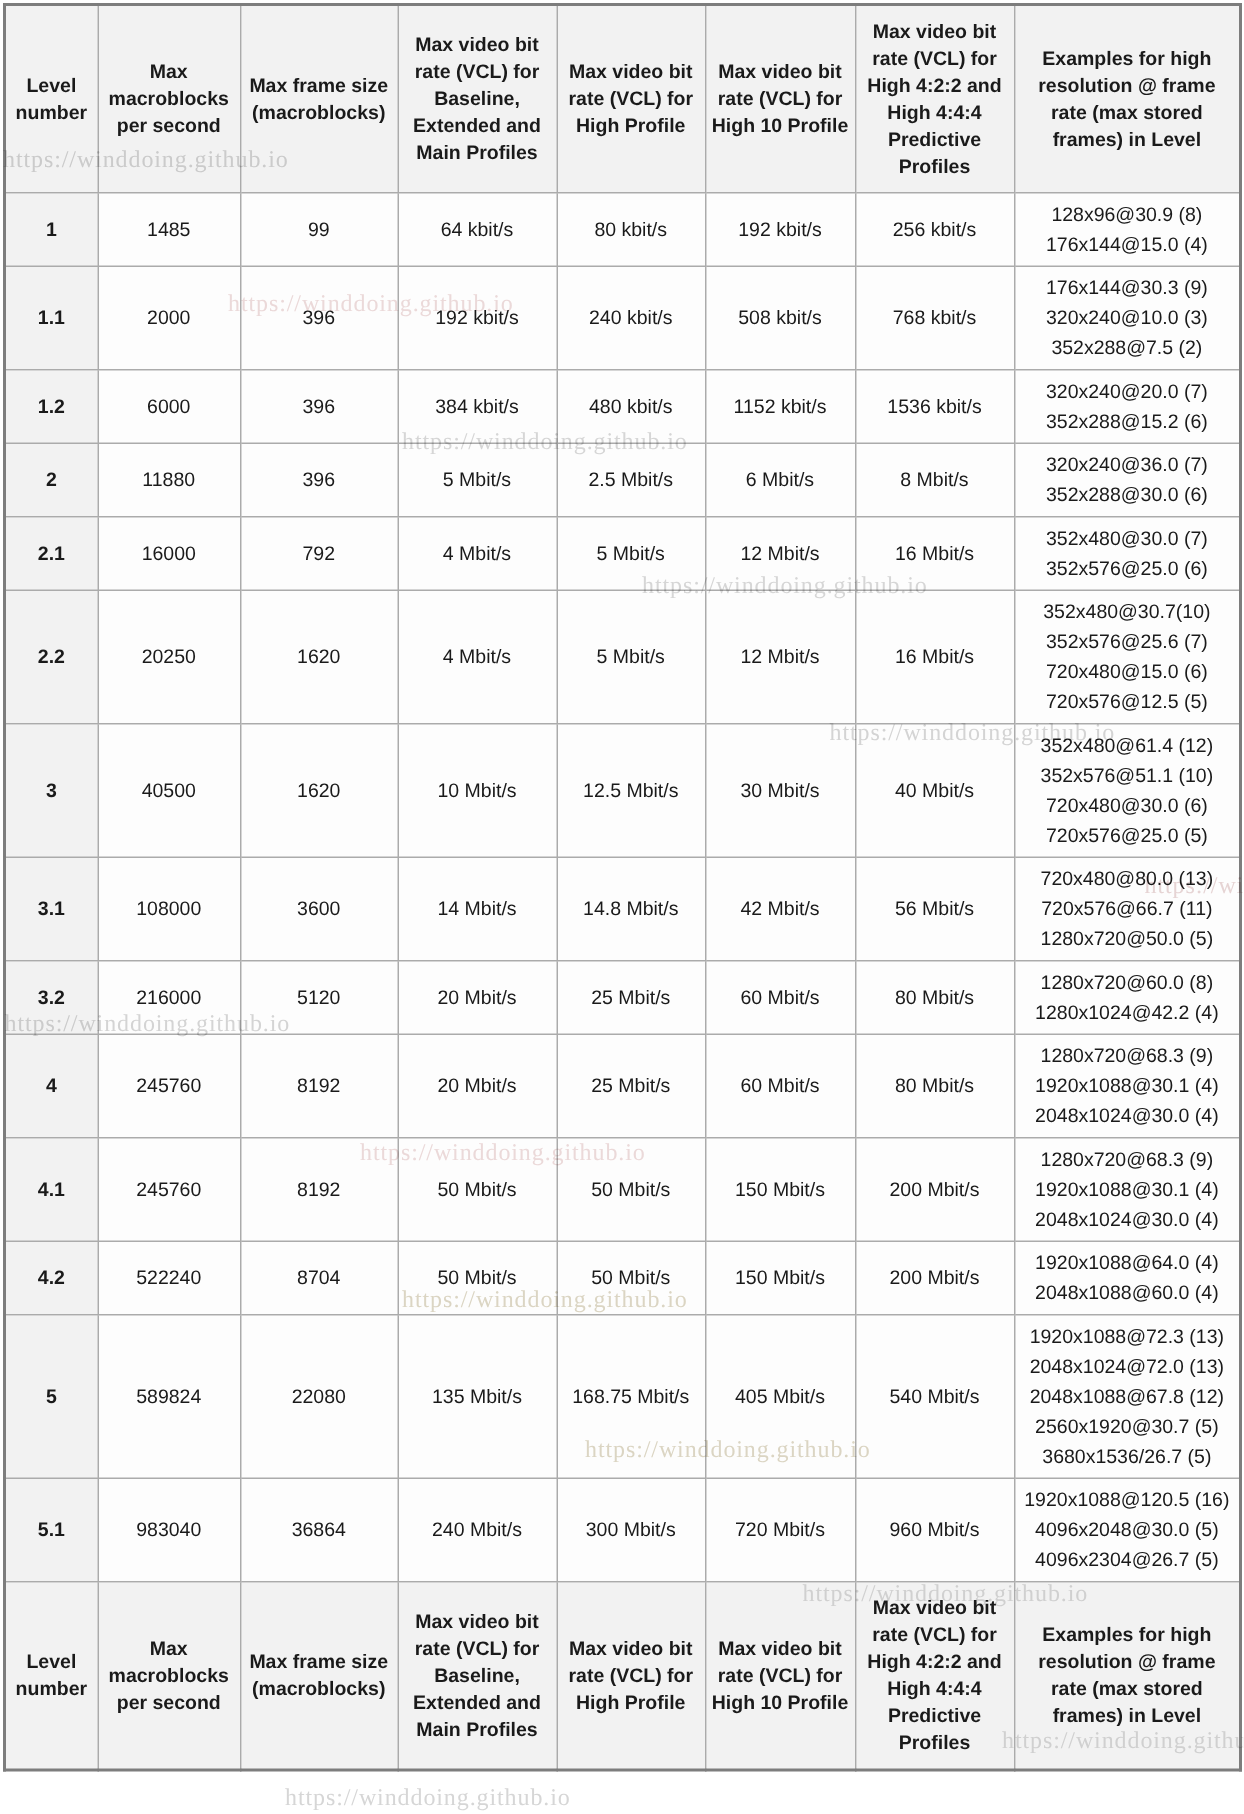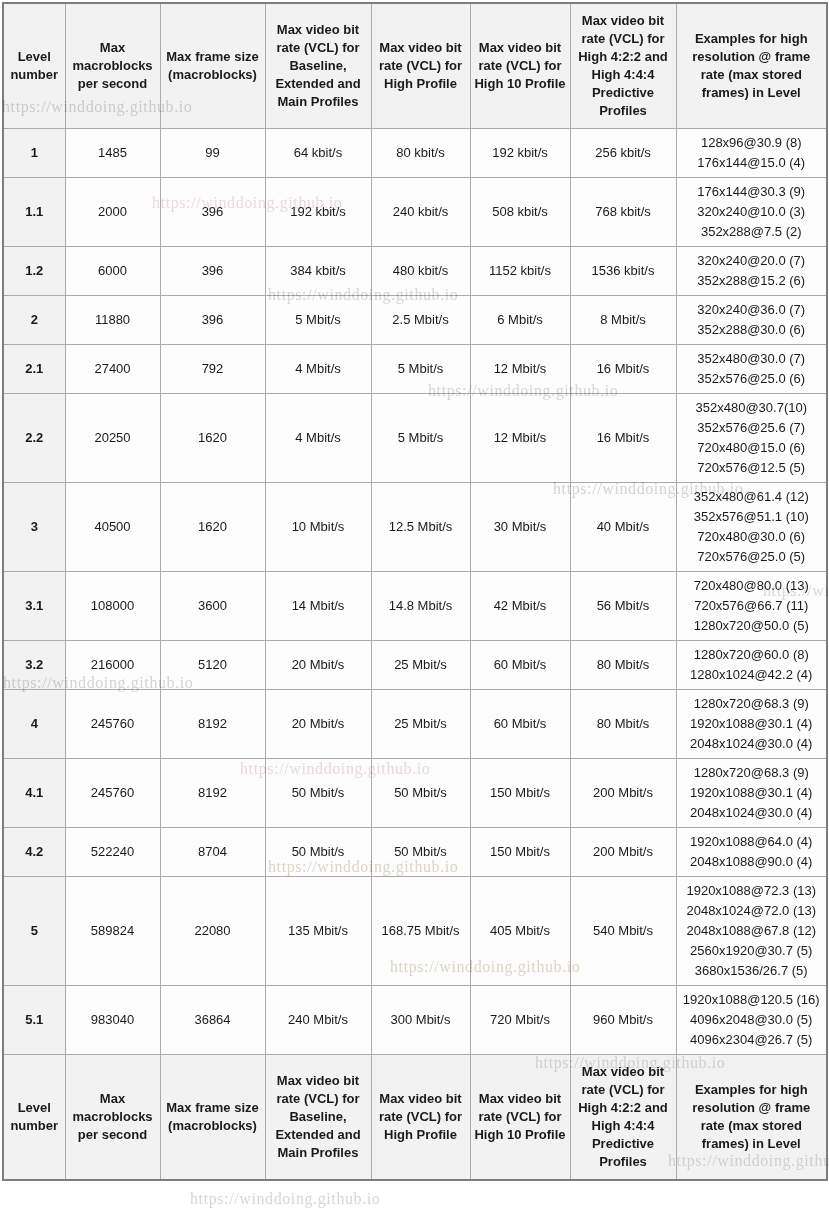--- a/index.html
+++ b/index.html
@@ -130,21 +130,21 @@
           <td>2.5 Mbit/s</td>
           <td>6 Mbit/s</td>
           <td>8 Mbit/s</td>
           <td class="examples-cell">
             <div>320x240@36.0 (7)</div>
             <div>352x288@30.0 (6)</div>
           </td>
         </tr>
         <tr>
           <td class="level-cell">2.1</td>
-          <td>27400</td>
+          <td>16000</td>
           <td>792</td>
           <td>4 Mbit/s</td>
           <td>5 Mbit/s</td>
           <td>12 Mbit/s</td>
           <td>16 Mbit/s</td>
           <td class="examples-cell">
             <div>352x480@30.0 (7)</div>
             <div>352x576@25.0 (6)</div>
           </td>
         </tr>
@@ -236,21 +236,21 @@
         <tr>
           <td class="level-cell">4.2</td>
           <td>522240</td>
           <td>8704</td>
           <td>50 Mbit/s</td>
           <td>50 Mbit/s</td>
           <td>150 Mbit/s</td>
           <td>200 Mbit/s</td>
           <td class="examples-cell">
             <div>1920x1088@64.0 (4)</div>
-            <div>2048x1088@90.0 (4)</div>
+            <div>2048x1088@60.0 (4)</div>
           </td>
         </tr>
         <tr>
           <td class="level-cell">5</td>
           <td>589824</td>
           <td>22080</td>
           <td>135 Mbit/s</td>
           <td>168.75 Mbit/s</td>
           <td>405 Mbit/s</td>
           <td>540 Mbit/s</td>

